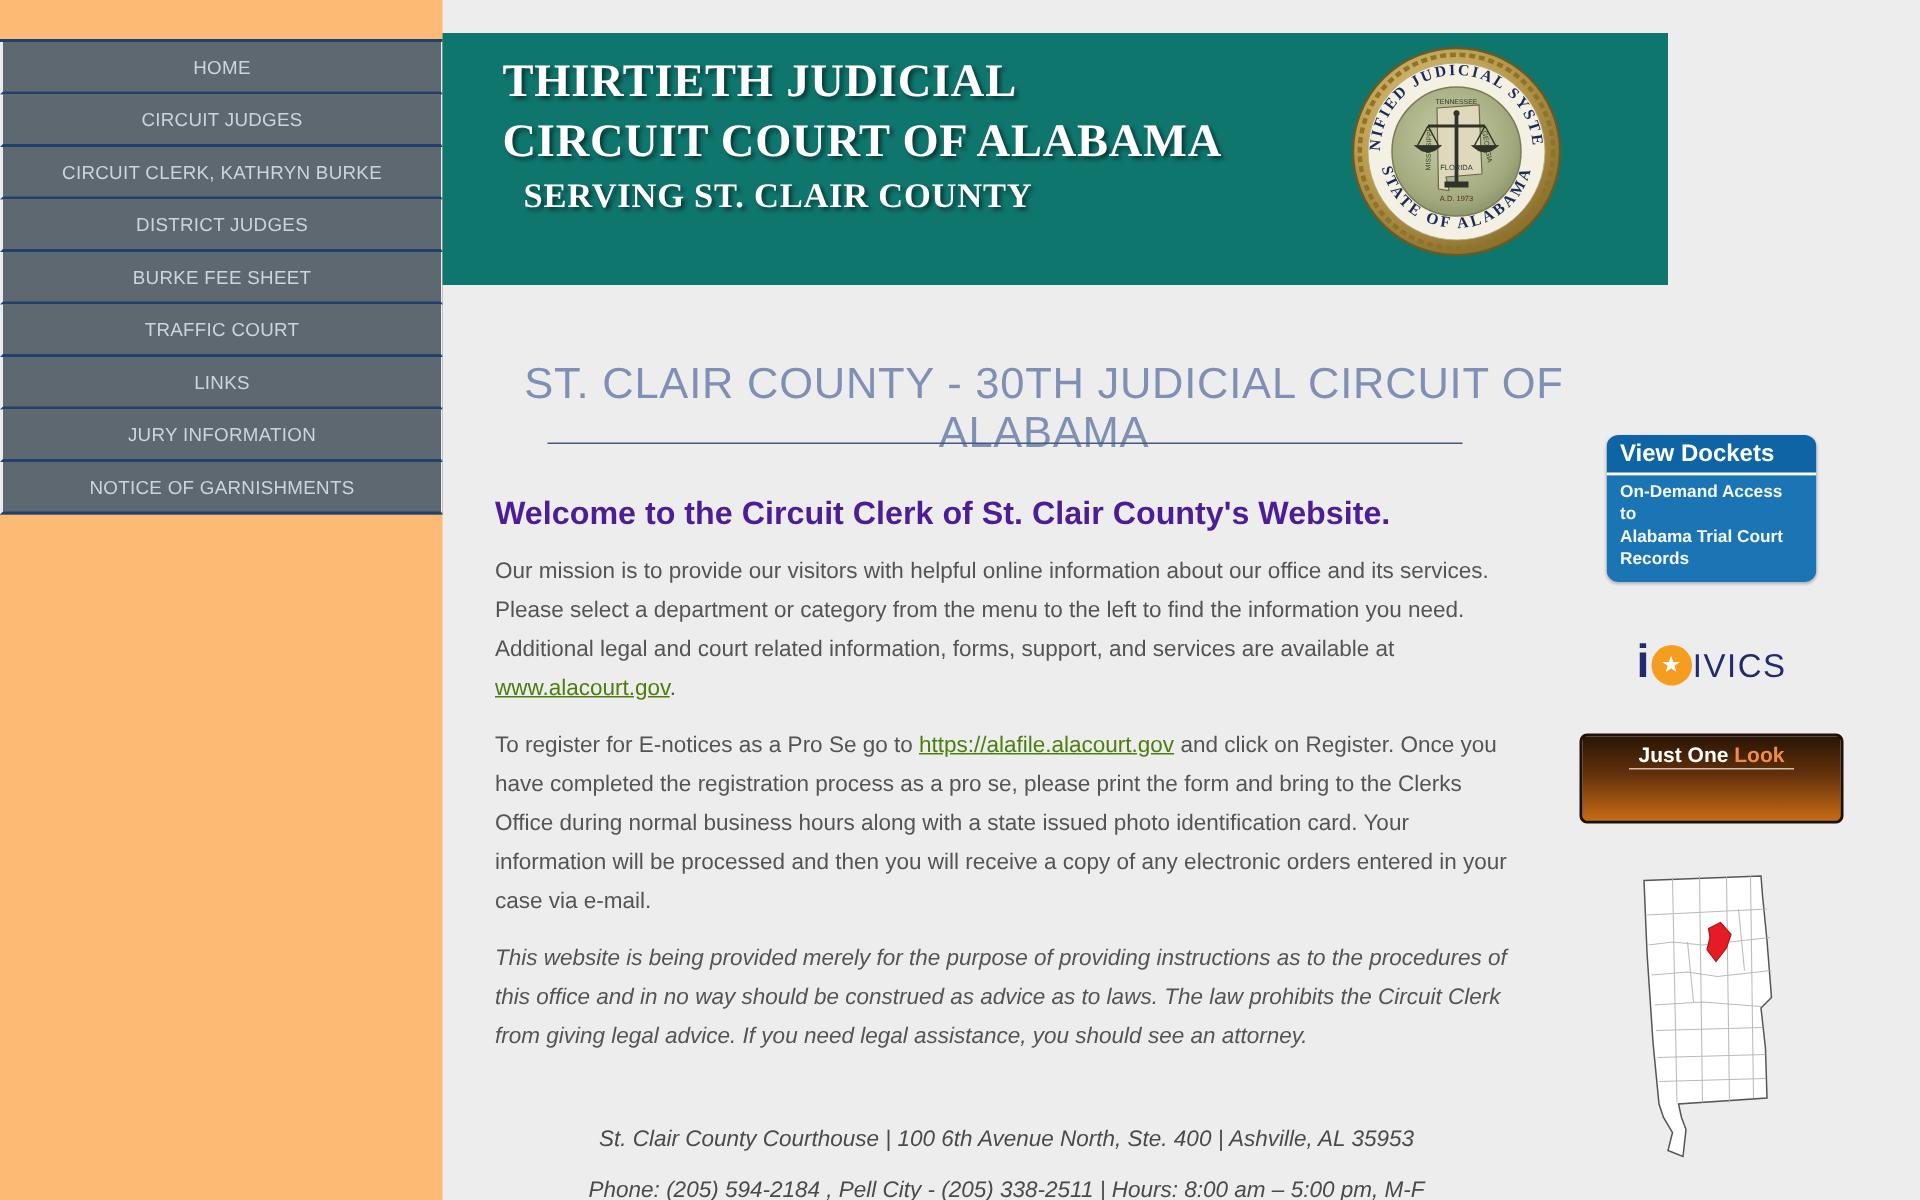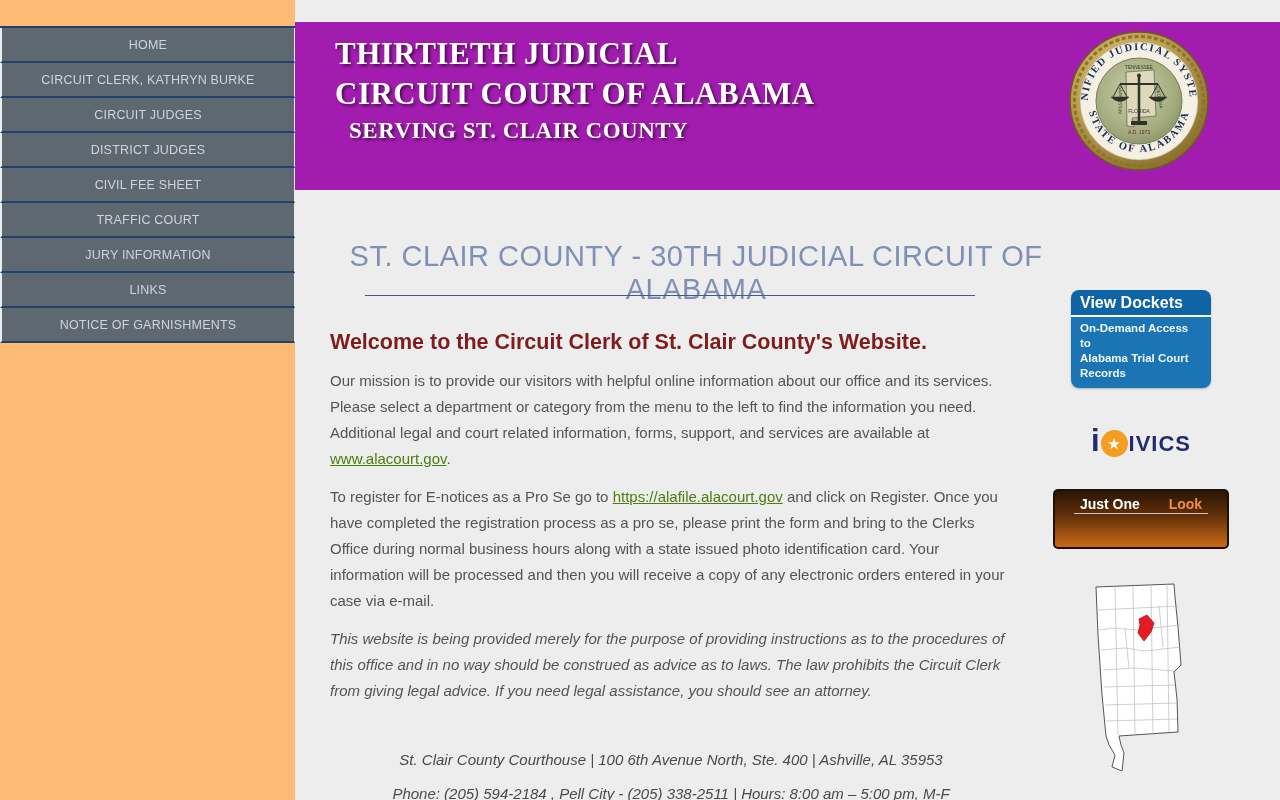--- a/index.html
+++ b/index.html
@@ -13,35 +13,35 @@
   .menu { position:absolute; top:26px; left:0; width:295px; border-top:2px solid #20406e; }
   .menu-item {
     display:block; height:35px; line-height:35px; text-align:center;
     background:#5d6870; border-bottom:2px solid #20406e;
     border-left:2px solid #e9edf0; border-right:1px solid #e9edf0;
     color:#ced5da; font-size:12.5px; letter-spacing:.2px; cursor:pointer;
     white-space:nowrap; overflow:hidden; text-decoration:none;
   }
 
   
-  .header { position:absolute; left:295px; top:22px; width:985px; height:168px; background:#a21caf; }
+  .header { position:absolute; left:295px; top:22px; width:817px; height:168px; background:#0f766e; }
   .header-text { padding:12px 0 0 40px; font-family:"Liberation Serif", serif; font-weight:bold;
                  color:#ffffff; text-shadow:2px 2px 3px rgba(0,0,0,.55); }
   .h-line1, .h-line2 { font-size:31px; line-height:40px; letter-spacing:.5px; }
   .h-line3 { font-size:23px; line-height:34px; padding-left:14px; letter-spacing:.5px; }
   .seal { position:absolute; top:8px; right:70px; width:142px; height:142px; }
 
   
   .page-title { position:absolute; left:295px; top:240px; width:802px; text-align:center;
                 font-size:29px; font-weight:300; color:#8090b5; letter-spacing:.5px; }
   .divider { position:absolute; left:365px; top:295px; width:610px; height:1px; background:#47597e; }
 
   
   .content { position:absolute; left:330px; top:330px; width:682px; color:#545454; font-size:15px; }
-  .welcome { font-size:21.5px; line-height:24px; font-weight:bold; color:#7f1d1d; margin-bottom:14px; }
+  .welcome { font-size:21.5px; line-height:24px; font-weight:bold; color:#4c1d95; margin-bottom:14px; }
   .content p { line-height:26px; margin-bottom:12px; }
   .content p.em { font-style:italic; }
   .content a { color:#4d7c0f; text-decoration:underline; cursor:pointer; }
   .addr-block { margin-top:48px; text-align:center; font-style:italic; color:#4a4a4a; }
   .addr-line { line-height:16px; }
   .phone-line { margin-top:18px; line-height:16px; }
 
   
   .widgets { position:absolute; left:1052px; top:290px; width:178px; text-align:center; }
 
@@ -49,56 +49,56 @@
              box-shadow:0 1px 2px rgba(0,0,0,.25); cursor:pointer; }
   .dockets-title { background:#0f64a6; color:#fff; font-weight:bold; font-size:16px;
                    padding:4px 9px 3px 9px; border-bottom:2px solid #ffffff; }
   .dockets-body { background:#1b74b4; color:#f2f8fc; font-size:11.5px; line-height:15px; padding:4px 9px 7px 9px;font-weight:bold; }
 
   .icivics { margin-top:37px; display:flex; align-items:center; justify-content:center; cursor:pointer; }
   .icivics .i1 { font-size:31px; font-weight:bold; color:#232a6d; line-height:30px; }
   .icivics .cdisc { width:27px; height:27px; border-radius:50%; background:#f59d20; margin:4px 1px 0 1px;
                     display:flex; align-items:center; justify-content:center; }
   .icivics .cdisc span { color:#ffffff; font-size:15px; line-height:15px; }
-  .icivics .i2 { font-size:22px; font-weight:bold; color:#232a6d; letter-spacing:1px; margin-top:6px;
+  .icivics .i2 { font-size:22px; font-weight:normal; color:#232a6d; letter-spacing:1px; margin-top:6px;
                  text-transform:uppercase; }
 
   .jol { margin-top:32px; width:176px; height:60px; margin-left:auto; margin-right:auto;
          border:2px solid #1e1006; border-radius:5px; cursor:pointer;
          background:linear-gradient(180deg,#2a1504 0%, #63310b 45%, #c96a15 100%);
          padding:4px 6px 4px 6px; }
   .jol-title { font-size:14px; font-weight:bold; color:#ffffff; line-height:16px;
                border-bottom:1px solid rgba(255,255,255,.7); display:inline-block; padding:0 6px 1px 6px; }
-  .jol-title .look { color:#f08c4a;padding-left:25px; }
+  .jol-title .look { color:#f08c4a; }
   .jol-row { display:flex; align-items:center; margin-top:3px; text-align:left; }
   .jol-seal { width:30px; height:30px; border-radius:50%; flex:0 0 30px;
               background:radial-gradient(circle at 35% 35%, #f3f3f3 0%, #bdbdbd 45%, #6f6f6f 100%);
               border:2px solid #4a4a4a; }
   .jol-text { margin-left:6px; color:#f7c08c; font-size:12.5px; line-height:14px; font-weight:bold; letter-spacing:.3px; }
   .jol-text .l2 { font-weight:normal; }
 
   .map-wrap { margin-top:26px; cursor:pointer; display:inline-block; }
 
   .directions { margin-top:26px; font-weight:bold; color:#0d0d0d; font-size:15.5px; line-height:26px; }
 </style>
 </head>
 <body>
 
 <div class="page">
 
   <div class="sidebar">
     <nav class="menu">
       <a class="menu-item">HOME</a>
+      <a class="menu-item">CIRCUIT JUDGES</a>
       <a class="menu-item">CIRCUIT CLERK, KATHRYN BURKE</a>
-      <a class="menu-item">CIRCUIT JUDGES</a>
       <a class="menu-item">DISTRICT JUDGES</a>
-      <a class="menu-item">CIVIL FEE SHEET</a>
+      <a class="menu-item">BURKE FEE SHEET</a>
       <a class="menu-item">TRAFFIC COURT</a>
+      <a class="menu-item">LINKS</a>
       <a class="menu-item">JURY INFORMATION</a>
-      <a class="menu-item">LINKS</a>
       <a class="menu-item">NOTICE OF GARNISHMENTS</a>
     </nav>
   </div>
 
   <div class="header">
     <div class="header-text">
       <div class="h-line1">THIRTIETH JUDICIAL</div>
       <div class="h-line2">CIRCUIT COURT OF ALABAMA</div>
       <div class="h-line3">SERVING ST. CLAIR COUNTY</div>
     </div>

